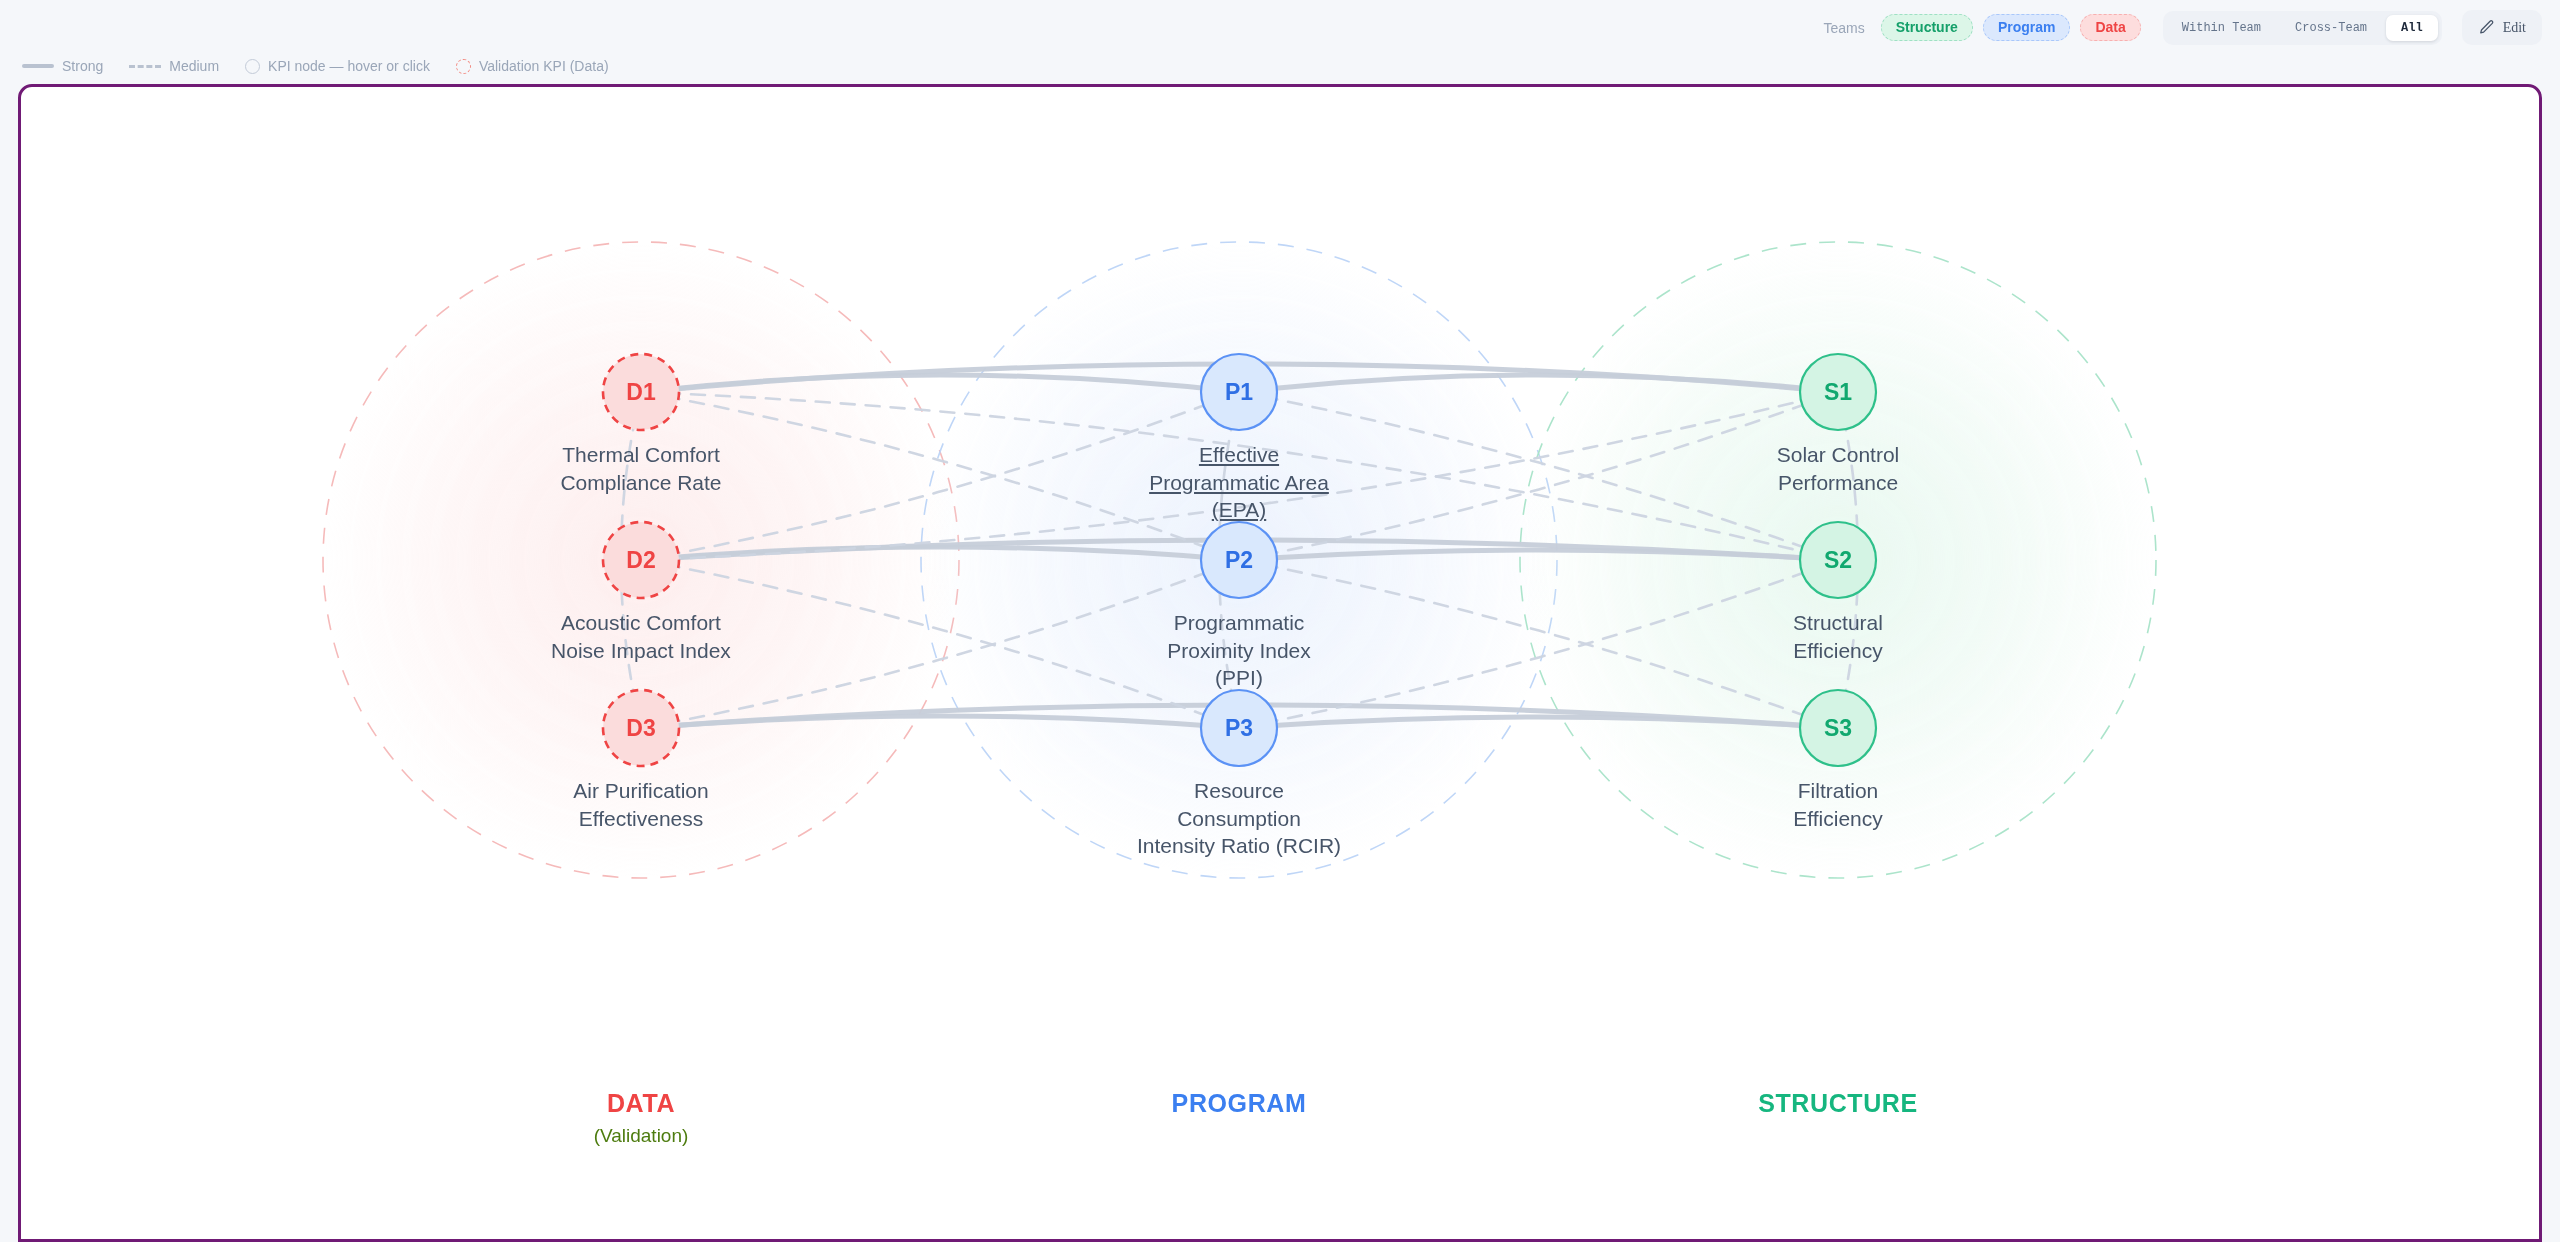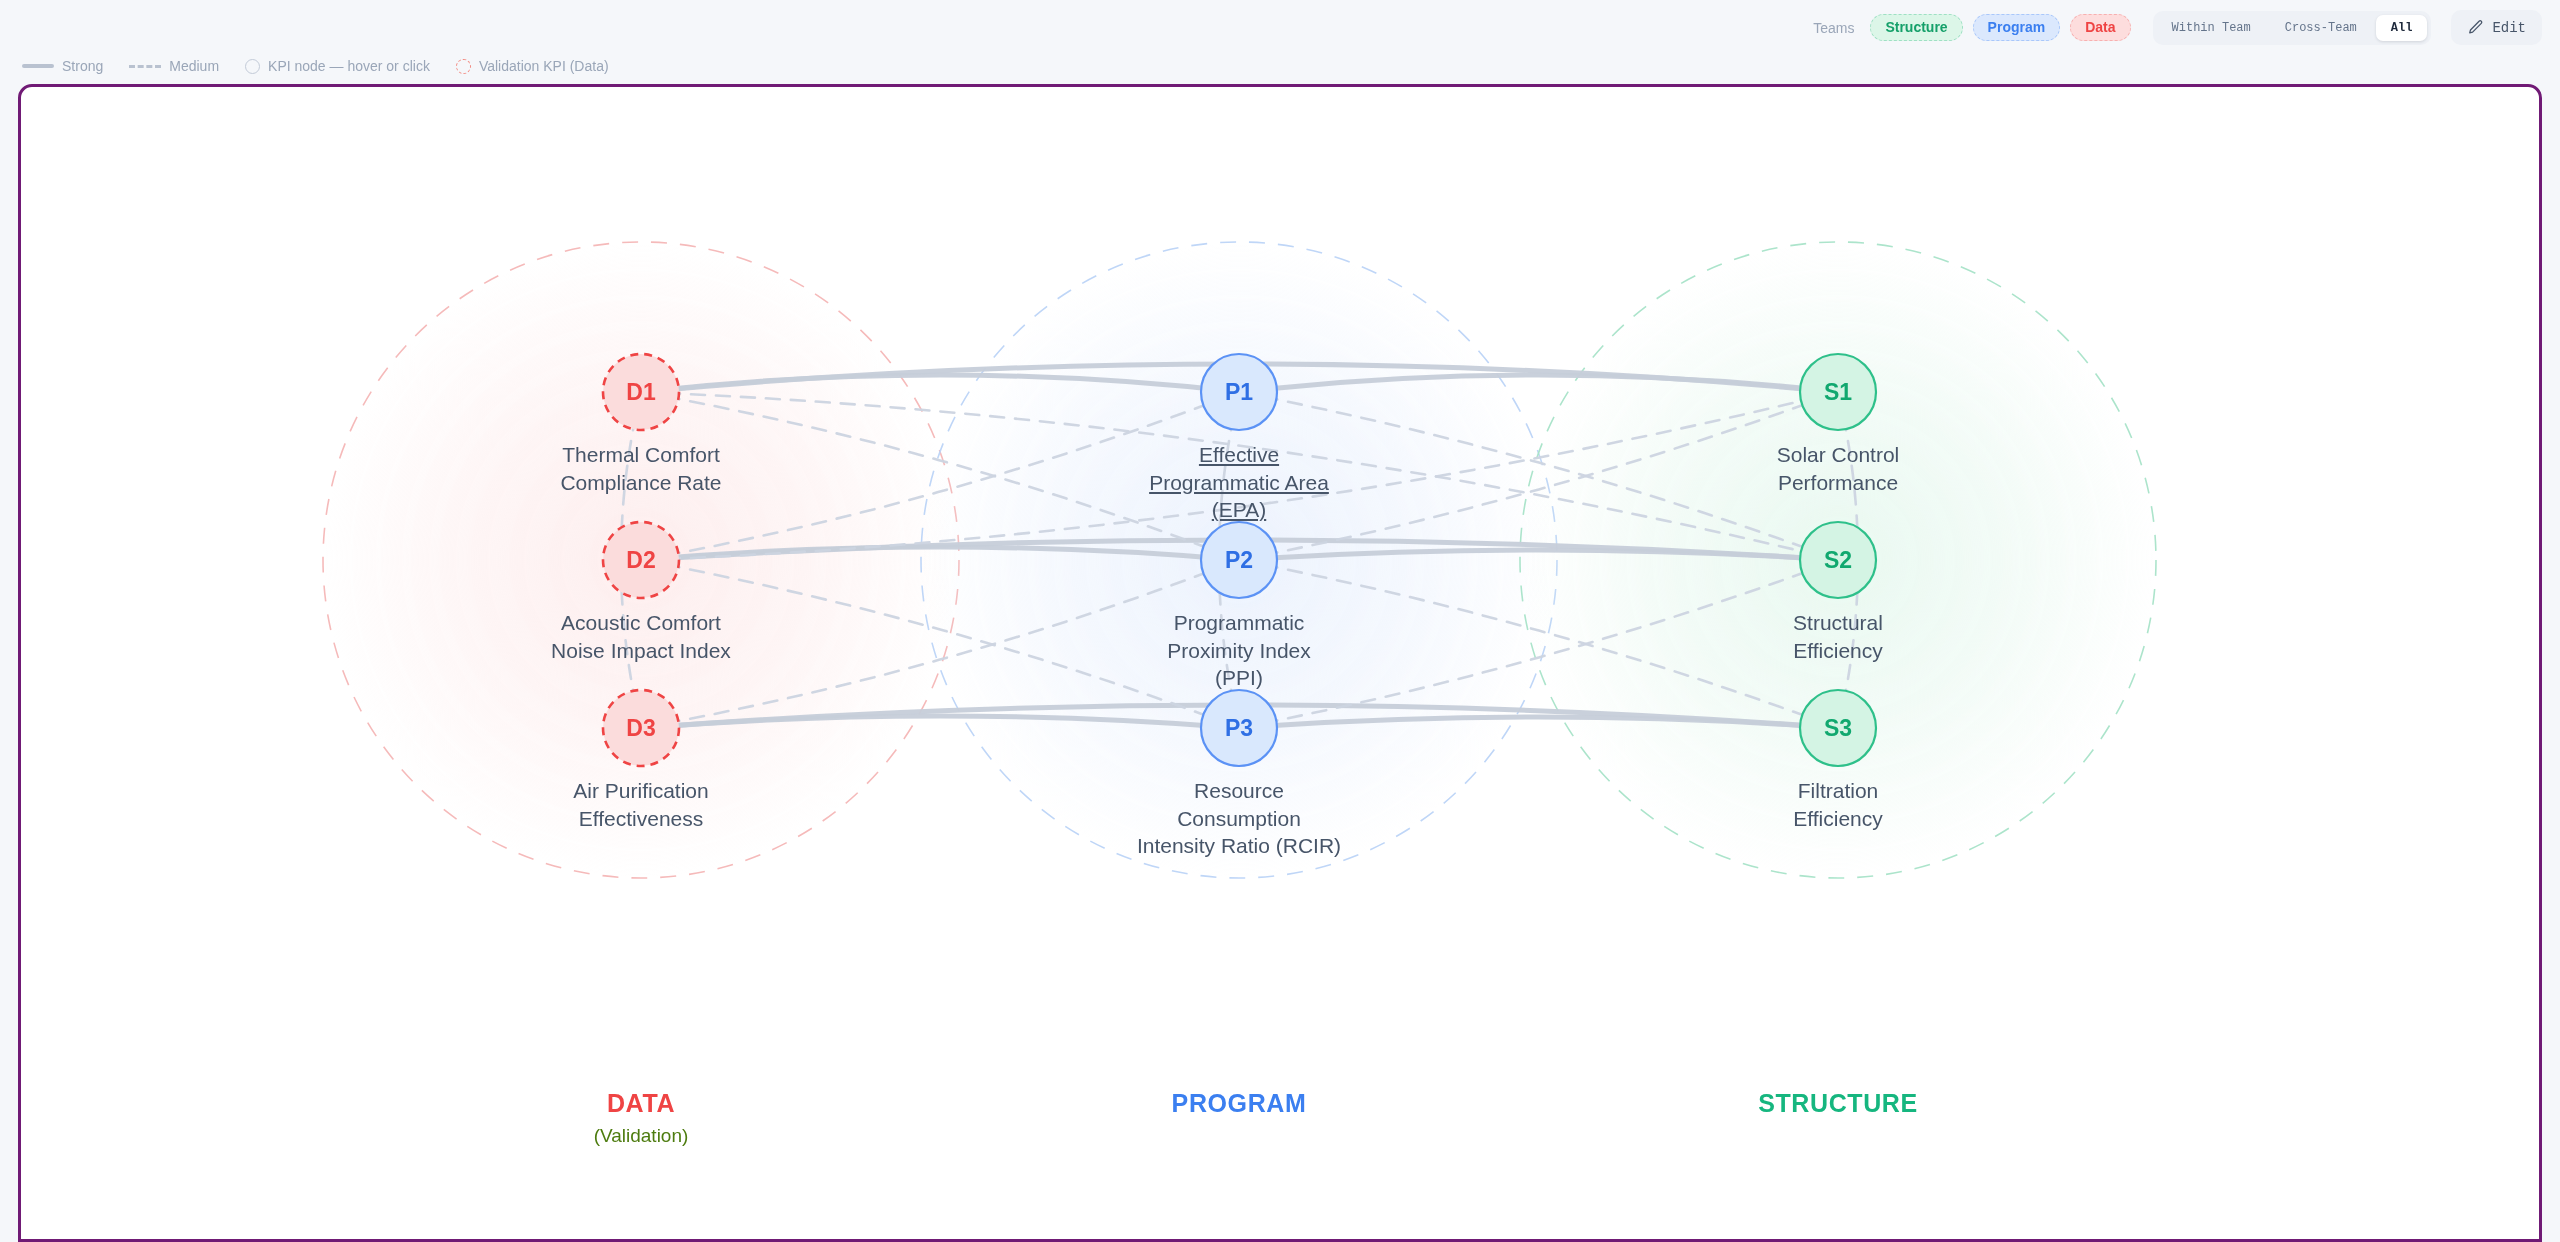--- a/index.html
+++ b/index.html
@@ -69,21 +69,21 @@
     font-family:Liberation Mono, monospace; cursor:pointer; white-space:nowrap;
   }
   .scope-btn.active {
     background:#ffffff; color:#1e293b; font-weight:bold;
     box-shadow:0 1px 3px rgba(15,23,42,0.13);
   }
   #edit-btn {
     display:flex; align-items:center; gap:8px;
     background:#eef1f6; border-radius:10px; padding:9px 16px;
     font-size:14px; color:#475569; border:none;
-    font-family:Liberation Mono, monospace; cursor:pointer; margin-left:6px;
+    font-family:Liberation Serif, serif; cursor:pointer; margin-left:6px;
   }
 
   
   #canvas {
     position:absolute; left:18px; top:84px;
     width:2524px; height:1158px;
     background:#ffffff;
     border:3px solid #701a75;
     border-top-left-radius:14px; border-top-right-radius:14px;
     overflow:hidden;

